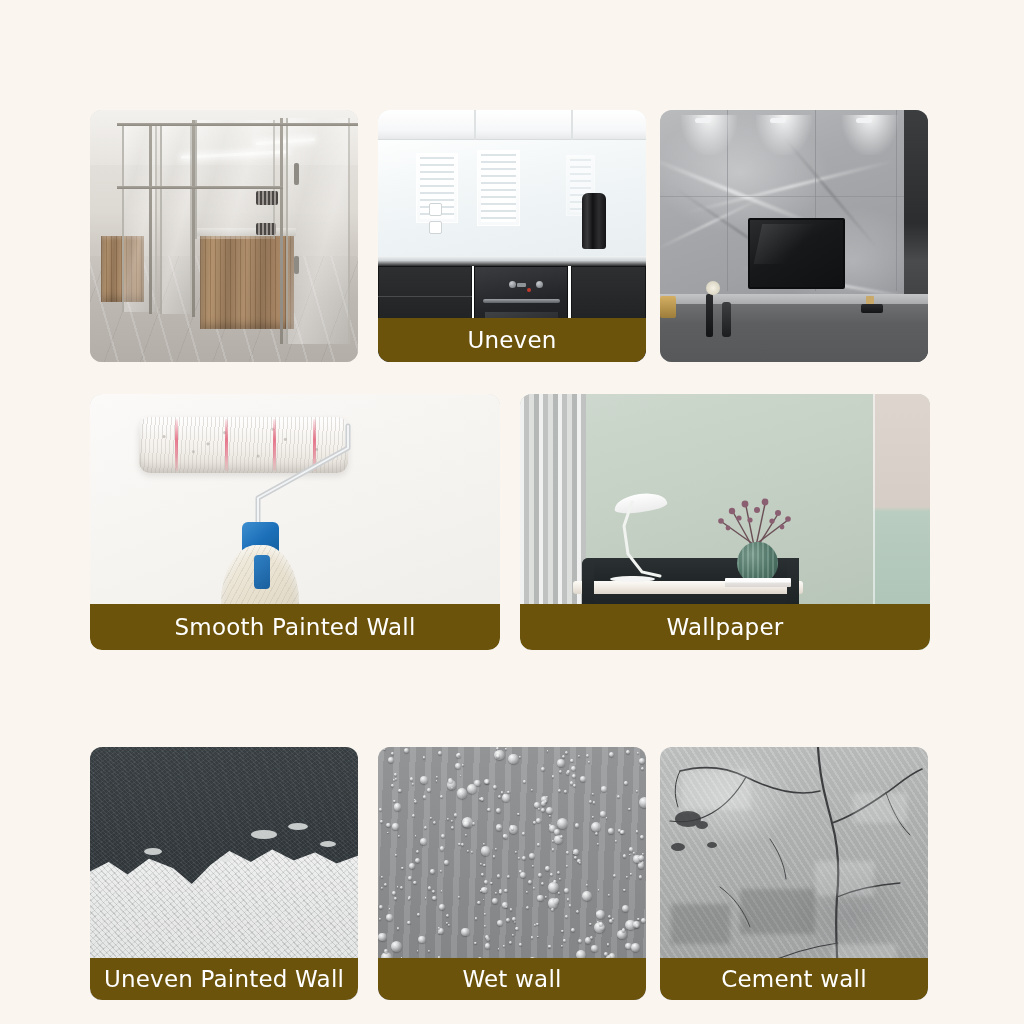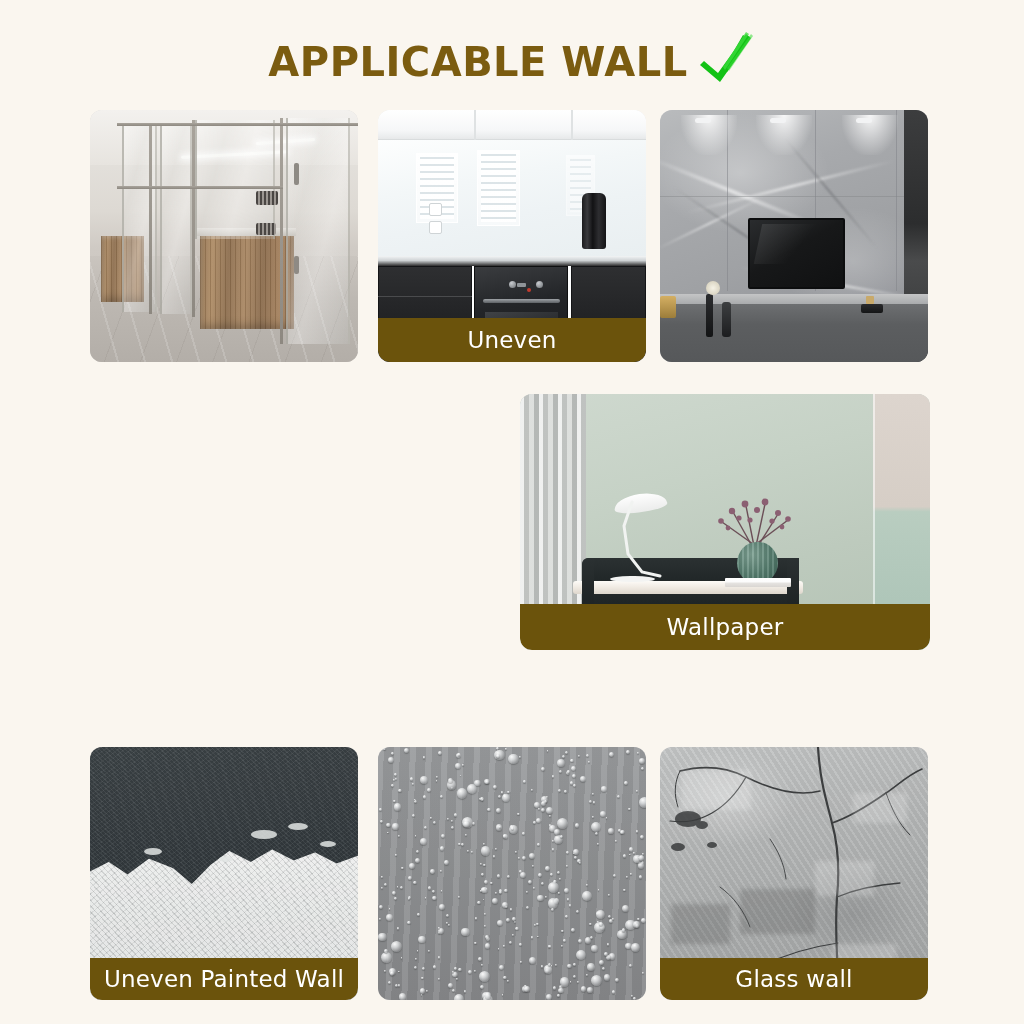--- a/index.html
+++ b/index.html
@@ -374,31 +374,20 @@
     background: rgba(255,255,255,.20);
     filter: blur(2px);
   }
   .patch.dark { background: rgba(70,72,73,.24); }
 </style>
 </head>
 <body>
 
 <div class="page">
 
-  <div class="heading" id="heading-applicable">
-    <span class="heading-text">APPLICABLE WALL</span>
-    <span class="mark-icon">
-      <svg width="62" height="56" viewBox="0 0 62 56" aria-hidden="true">
-        <path d="M6 33 L10 29 L24 41 L52 2 L57 6 L26 50 Z" fill="#13c216"></path>
-        <path d="M49 3 L56 7 L33 40 L30 36 Z" fill="#13c216"></path>
-        <path d="M52 0 L55 2 L31 38 L29 35 Z" fill="#3ddc3d" opacity="0.75"></path>
-        <path d="M57 2 L59 4 L35 39 L33 36 Z" fill="#3ddc3d" opacity="0.55"></path>
-      </svg>
-    </span>
-  </div>
 
   <div class="tile r1 c1">
     <div class="photo">
       <div class="glass-bg"></div>
       <div class="glass-ceiling"></div>
       <div class="led-strip" style="left:34%;top:17%;width:40%;transform:rotate(-3deg);"></div>
       <div class="led-strip" style="left:62%;top:12%;width:22%;transform:rotate(-4deg);"></div>
       <div class="glass-floor"></div>
 
       <div class="wood-cab" style="left:41%;top:49%;width:35%;height:38%;"></div>
@@ -485,20 +474,42 @@
 
       <div class="deco" style="left:17%;top:73%;width:7px;height:17%;background:linear-gradient(180deg,#2b2c2e,#131415);border-radius:2px;"></div>
       <div class="deco" style="left:23%;top:76%;width:9px;height:14%;background:linear-gradient(180deg,#3d3f41,#1c1d1f);border-radius:3px;"></div>
       <div class="deco" style="left:17%;top:68%;width:14px;height:14px;background:radial-gradient(circle,#f5f2e6,#cfc9b4);border-radius:50%;"></div>
       <div class="deco" style="left:75%;top:77%;width:22px;height:9px;background:linear-gradient(180deg,#2a2b2d,#141516);border-radius:2px;"></div>
       <div class="deco" style="left:77%;top:74%;width:8px;height:8px;background:#c8a96a;border-radius:1px;"></div>
       <div class="deco" style="left:0%;top:74%;width:16px;height:22px;background:linear-gradient(180deg,#d4af63,#9c7d3a);border-radius:2px;"></div>
     </div>
   </div>
 
+  <div class="tile r2 w1">
+    <div class="photo">
+      <div class="wall-white"></div>
+
+      <div class="roller-nap" style="left:12%;top:9%;width:51%;height:22%;">
+        <div class="nap-texture"></div>
+        <div class="nap-stripe" style="left:17%;"></div>
+        <div class="nap-stripe" style="left:41%;"></div>
+        <div class="nap-stripe" style="left:64%;"></div>
+        <div class="nap-stripe" style="left:83%;"></div>
+      </div>
+
+      <svg style="position:absolute;left:0;top:0;width:100%;height:100%;" viewBox="0 0 410 256" aria-hidden="true">
+        <path d="M258 32 L258 54 L168 104 L168 130" fill="none" stroke="#cdd0d2" stroke-width="5" stroke-linecap="round" stroke-linejoin="round"></path>
+        <path d="M258 32 L258 54 L168 104 L168 130" fill="none" stroke="#f2f4f5" stroke-width="2" stroke-linecap="round" stroke-linejoin="round"></path>
+      </svg>
+      <div class="handle-grip" style="left:37%;top:50%;width:9%;height:18%;"></div>
+      <div class="glove" style="left:32%;top:59%;width:19%;height:41%;"></div>
+      <div style="position:absolute;left:40%;top:63%;width:4%;height:13%;background:linear-gradient(140deg,#2f80c4,#1a5f9e);border-radius:4px;"></div>
+    </div>
+    <div class="label-bar">Smooth Painted Wall</div>
+  </div>
 
   <div class="tile r2 w2">
     <div class="photo">
       <div class="sage-wall"></div>
       <div class="curtain"></div>
       <div class="cabinet-right"></div>
 
       <div class="desk-back" style="left:15%;top:64%;width:53%;height:10%;"></div>
       <div class="desk-top" style="left:13%;top:73%;width:56%;height:5%;"></div>
       <div class="desk-body" style="left:15%;top:78%;width:52%;height:12%;"></div>
@@ -976,20 +987,21 @@
           <span class="droplet" style="left:94.54%;top:77.66%;width:9.0px;height:9.0px;"></span>
           <span class="droplet" style="left:0.97%;top:55.26%;width:2.6px;height:2.6px;"></span>
           <span class="droplet" style="left:90.43%;top:32.62%;width:4.3px;height:4.3px;"></span>
           <span class="droplet" style="left:87.76%;top:50.08%;width:3.1px;height:3.1px;"></span>
           <span class="droplet" style="left:66.74%;top:97.71%;width:2.7px;height:2.7px;"></span>
           <span class="droplet" style="left:55.31%;top:62.68%;width:3.2px;height:3.2px;"></span>
           <span class="droplet" style="left:26.13%;top:70.06%;width:2.0px;height:2.0px;"></span>
           <span class="droplet" style="left:38.12%;top:19.81%;width:3.4px;height:3.4px;"></span>
         </div>
     </div>
+    <div class="label-bar">Wet wall</div>
   </div>
 
   <div class="tile r3 c3">
     <div class="photo">
       <div class="cement-bg"></div>
       <svg style="position:absolute;left:0;top:0;width:100%;height:100%;" viewBox="0 0 268 253" preserveAspectRatio="none" aria-hidden="true">
         <g stroke="#3c3e3f" fill="none" stroke-linecap="round">
           <path d="M158 0 C160 34 166 52 172 76 C178 98 180 120 177 150 C175 178 176 206 180 253" stroke-width="2.2"></path>
           <path d="M172 76 C190 70 206 60 226 46 C238 38 248 28 262 22" stroke-width="1.6"></path>
           <path d="M177 150 C196 142 214 138 240 136" stroke-width="1.3"></path>
@@ -1008,16 +1020,16 @@
           <ellipse cx="52" cy="98" rx="5" ry="3"></ellipse>
         </g>
       </svg>
       <div class="patch" style="left:8%;top:9%;width:26%;height:16%;"></div>
       <div class="patch" style="left:58%;top:45%;width:22%;height:14%;"></div>
       <div class="patch dark" style="left:30%;top:56%;width:28%;height:18%;"></div>
       <div class="patch" style="left:72%;top:18%;width:20%;height:12%;"></div>
       <div class="patch dark" style="left:4%;top:62%;width:22%;height:16%;"></div>
       <div class="patch" style="left:64%;top:78%;width:24%;height:14%;"></div>
     </div>
-    <div class="label-bar">Glass wall</div>
+    <div class="label-bar">Cement wall</div>
   </div>
 
 </div>
 
 </body></html>

